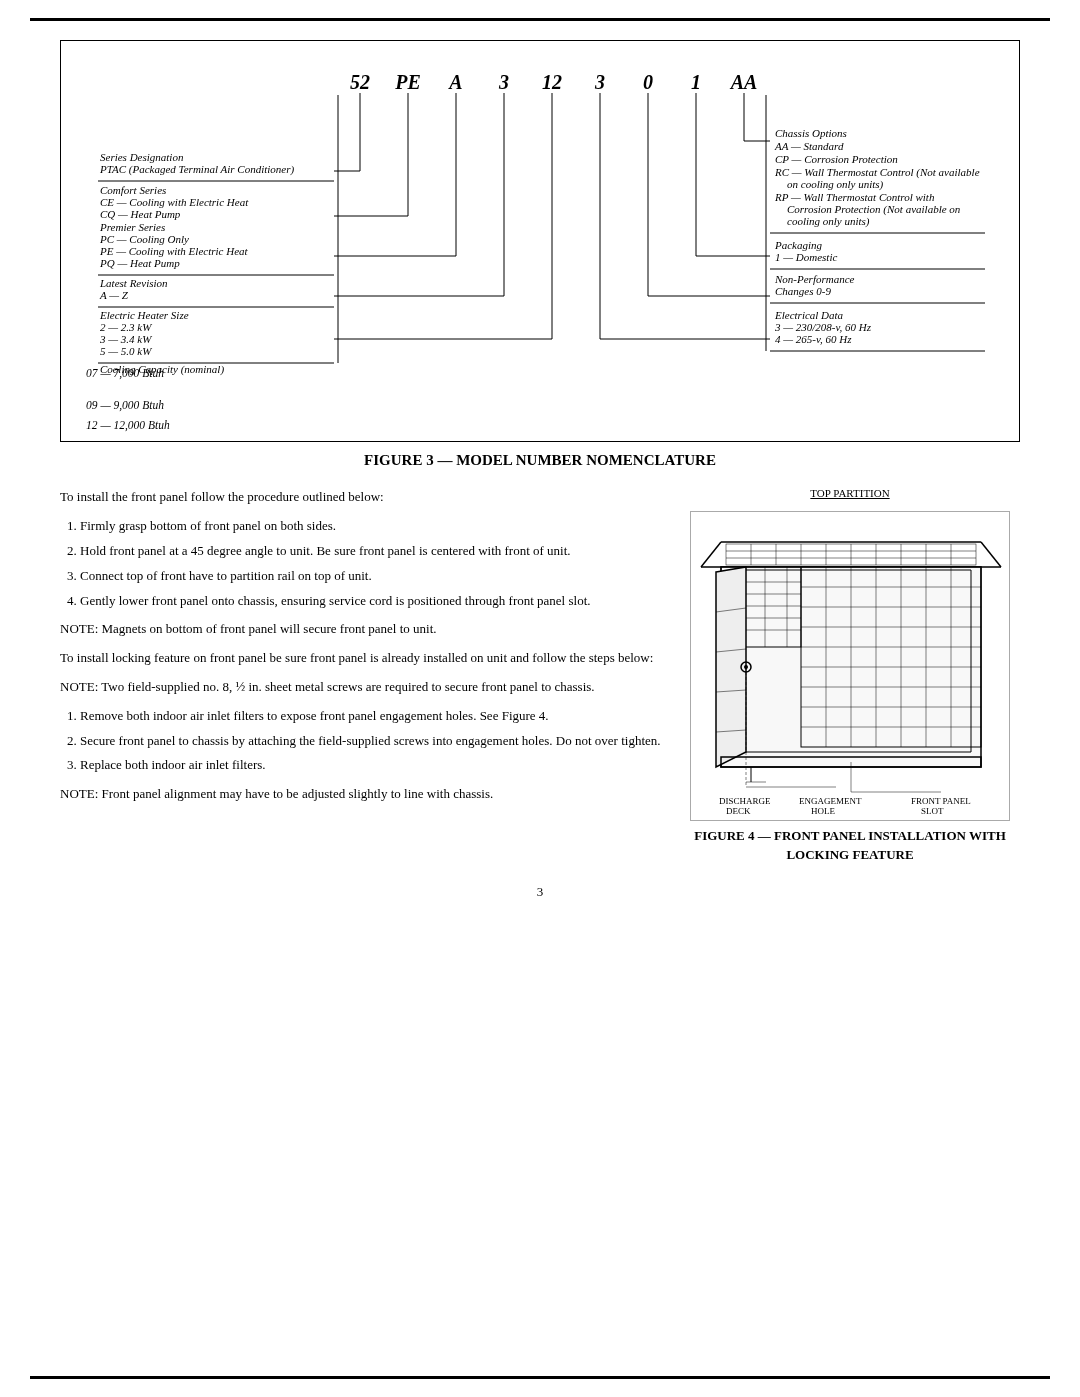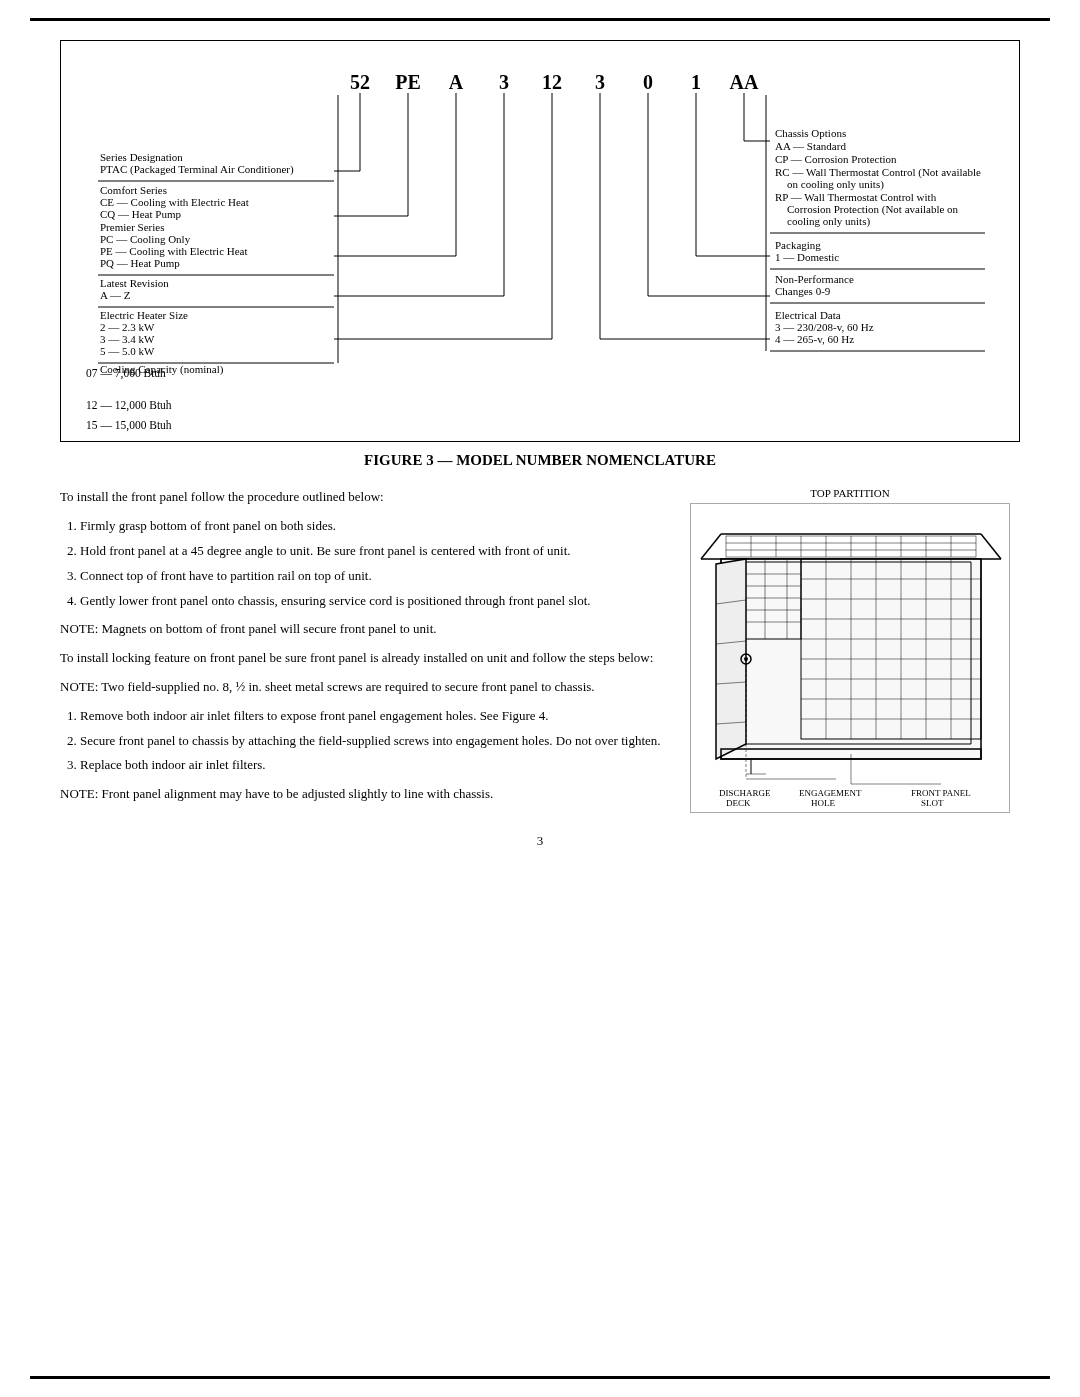--- a/index.html
+++ b/index.html
@@ -34,20 +34,21 @@
       padding: 30px 60px 40px 60px;
       padding-top: 40px;
     }
 
     
     .nomenclature-section {
       border: 1.5px solid #000;
       margin-bottom: 10px;
       padding: 20px 15px 5px 15px;
       position: relative;
+      font-style: italic;
     }
 
     .figure-caption {
       text-align: center;
       font-weight: bold;
       font-size: 15px;
       margin-top: 4px;
       margin-bottom: 18px;
     }
 
@@ -227,22 +228,22 @@
         <text x="10" y="312" font-size="11" font-family="Times New Roman">Cooling Capacity (nominal)</text>
 
         <line x1="676" y1="34" x2="676" y2="290" stroke="#000" stroke-width="1"></line>
 
         <line x1="248" y1="34" x2="248" y2="302" stroke="#000" stroke-width="1"></line>
       </svg>
 
       
       <div style="margin-left: 10px; margin-top: -20px; font-size: 11.5px; line-height: 1.55;">
         <div style="margin-bottom: 14px;">07 — 7,000 Btuh</div>
+        <div style="margin-bottom: 2px;">09 — 9,000 Btuh</div>
         <div style="margin-bottom: 2px;">12 — 12,000 Btuh</div>
-        <div style="margin-bottom: 2px;">15 — 15,000 Btuh</div>
       </div>
     </div>
   </div>
 
   <div class="figure-caption">FIGURE 3 — MODEL NUMBER NOMENCLATURE</div>
 
   <div class="instructions-section">
     <div class="instructions-text">
       <p>To install the front panel follow the procedure outlined below:</p>
       <ol>
@@ -256,21 +257,21 @@
       <p>NOTE: Two field-supplied no. 8, ½ in. sheet metal screws are required to secure front panel to chassis.</p>
       <ol>
         <li>Remove both indoor air inlet filters to expose front panel engagement holes. See Figure 4.</li>
         <li>Secure front panel to chassis by attaching the field-supplied screws into engagement holes. Do not over tighten.</li>
         <li>Replace both indoor air inlet filters.</li>
       </ol>
       <p>NOTE: Front panel alignment may have to be adjusted slightly to line with chassis.</p>
     </div>
 
     <div class="instructions-figure">
-      <div style="font-size: 11px; text-align: center; margin-bottom: 4px;">TOP PARTITION</div>
+      <div style="font-size: 11px; text-align: center; margin-bottom: 12px; text-decoration: underline;">TOP PARTITION</div>
       <div class="figure4-box">
         
         <svg viewBox="0 0 320 310" width="320" height="310">
 
           <rect x="0" y="0" width="320" height="310" fill="white"></rect>
 
           <line x1="30" y1="30" x2="290" y2="30" stroke="#000" stroke-width="1.5"></line>
           <line x1="30" y1="30" x2="10" y2="55" stroke="#000" stroke-width="1.5"></line>
           <line x1="290" y1="30" x2="310" y2="55" stroke="#000" stroke-width="1.5"></line>
           <line x1="10" y1="55" x2="310" y2="55" stroke="#000" stroke-width="1.5"></line>
@@ -345,17 +346,18 @@
           <text x="28" y="292" font-size="9" font-family="Times New Roman">DISCHARGE</text>
           <text x="35" y="302" font-size="9" font-family="Times New Roman">DECK</text>
 
           <text x="108" y="292" font-size="9" font-family="Times New Roman">ENGAGEMENT</text>
           <text x="120" y="302" font-size="9" font-family="Times New Roman">HOLE</text>
 
           <text x="220" y="292" font-size="9" font-family="Times New Roman">FRONT PANEL</text>
           <text x="230" y="302" font-size="9" font-family="Times New Roman">SLOT</text>
         </svg>
       </div>
+      <div class="figure4-caption">FIGURE 4 — FRONT PANEL INSTALLATION WITH LOCKING FEATURE</div>
     </div>
   </div>
 
   <div class="page-number">3</div>
 </div>
 
 </body></html>

